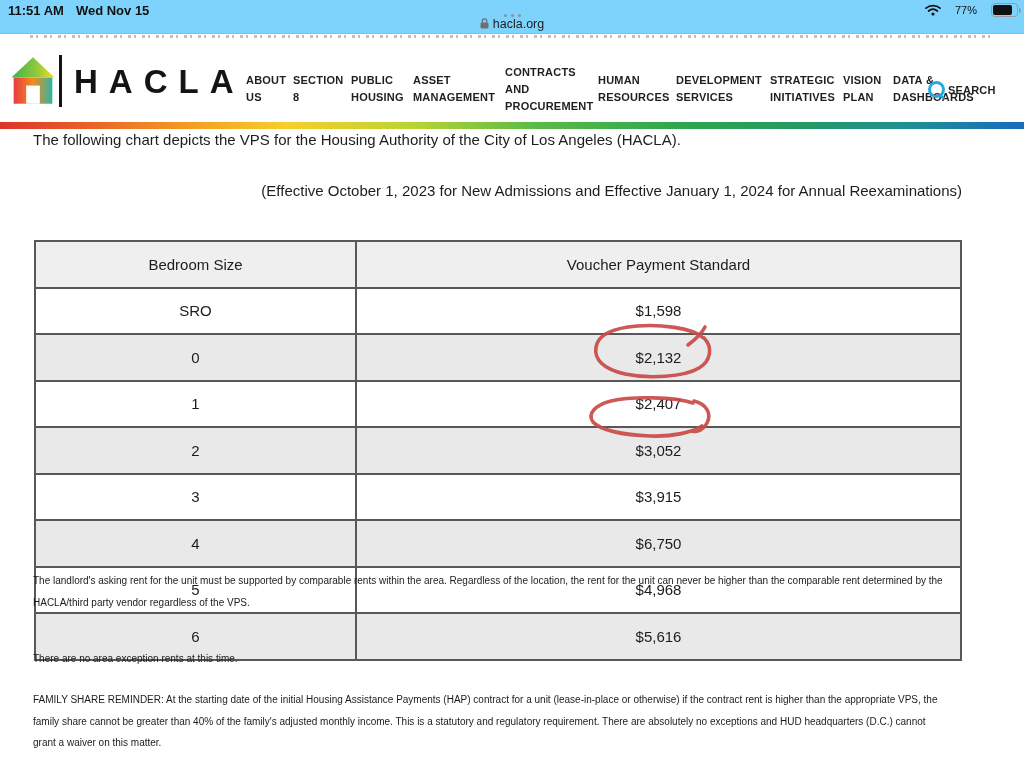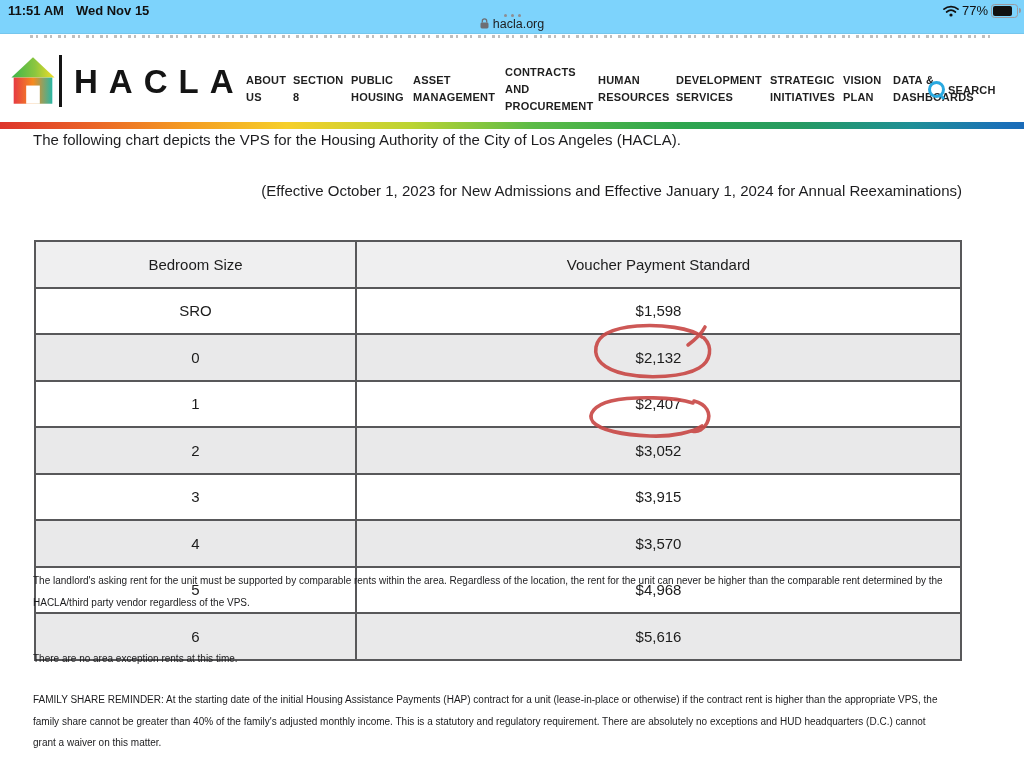--- a/index.html
+++ b/index.html
@@ -11,22 +11,22 @@
           border-bottom:1px solid rgba(0,0,0,.06);}
   .status-left{position:absolute;left:8px;top:3px;font-size:13px;font-weight:700;color:#111;
                display:flex;gap:12px;}
   .status-left .date{font-weight:600;}
   .page-options{position:absolute;left:0;right:0;top:6px;text-align:center;}
   .page-options i{display:inline-block;width:3px;height:3px;border-radius:50%;
                   background:#8e8e93;margin:0 2px;vertical-align:middle;}
   .url-row{position:absolute;left:0;right:0;top:17px;text-align:center;font-size:12.5px;
            color:#1d1d1f;}
   .url-row svg{vertical-align:-1px;margin-right:4px;}
-  .status-right{position:absolute;right:6px;top:3px;display:flex;align-items:center;gap:3px;
-                font-size:13px;color:#111;}
+  .status-right{position:absolute;right:6px;top:3px;display:flex;align-items:center;gap:14px;
+                font-size:11px;color:#111;}
   .battery{position:relative;width:25px;height:12px;border:1px solid #9a9aa0;border-radius:3.5px;}
   .battery .fill{position:absolute;left:1px;top:1px;bottom:1px;width:77%;background:#111;border-radius:2px;}
   .battery .nub{position:absolute;right:-4px;top:3.5px;width:2.5px;height:5px;background:#9a9aa0;
                 border-radius:0 2px 2px 0;}
 
   
   .clip-strip{position:absolute;left:0;top:34px;width:1024px;height:7px;background:#fff;}
   .clip-strip .marks{position:absolute;left:30px;right:30px;top:1px;height:3px;opacity:.55;
     background:repeating-linear-gradient(90deg,#8a8a8a 0 3px,transparent 3px 6px,#8a8a8a 6px 8px,transparent 8px 14px);}
 
@@ -174,21 +174,21 @@
       <tr>
           <td>2</td>
           <td>$3,052</td>
         </tr>
       <tr>
           <td>3</td>
           <td>$3,915</td>
         </tr>
       <tr>
           <td>4</td>
-          <td>$3,570</td>
+          <td>$6,750</td>
         </tr>
       <tr>
           <td>5</td>
           <td>$4,968</td>
         </tr>
       <tr>
           <td>6</td>
           <td>$5,616</td>
         </tr>
     </tbody>

